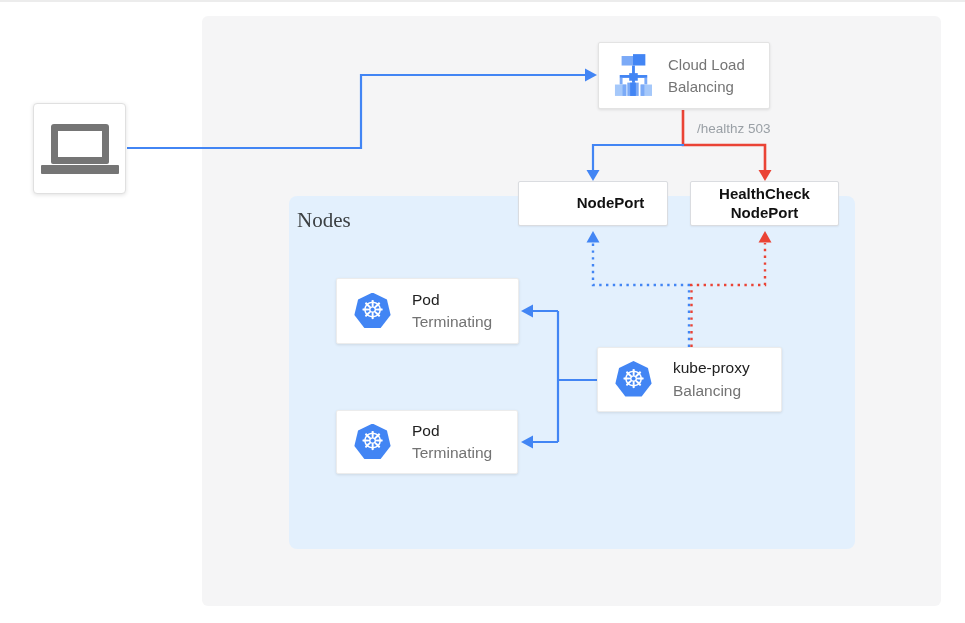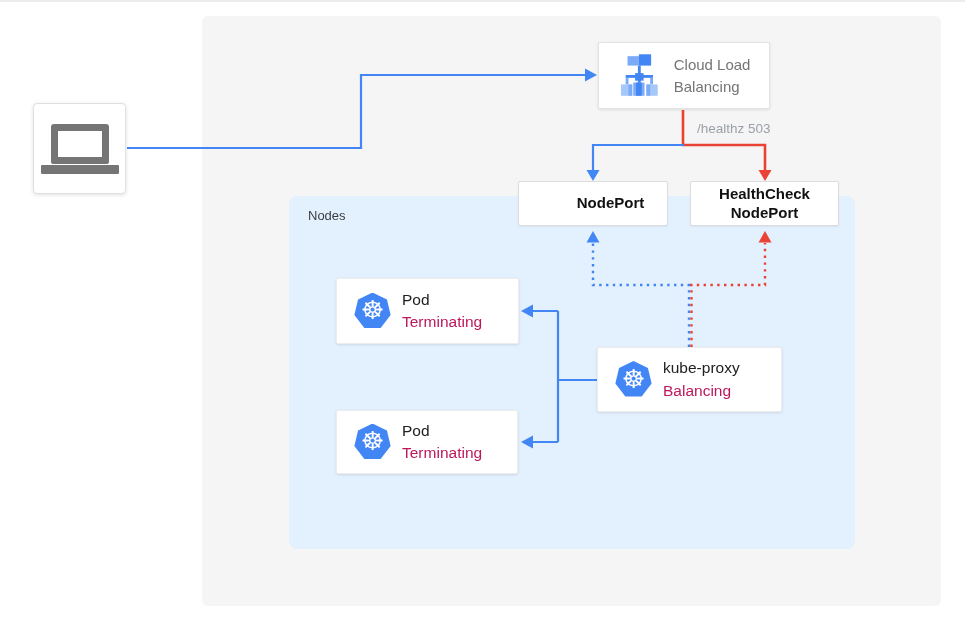--- a/index.html
+++ b/index.html
@@ -6,36 +6,36 @@
   html,body { width:965px; height:623px; background:#ffffff; overflow:hidden;
               font-family:"Liberation Sans","DejaVu Sans",sans-serif; }
   .stage { position:relative; width:965px; height:623px; }
   .top-hairline { position:absolute; left:0; top:0; width:965px; height:2px; background:#ececec; }
 
   .canvas { position:absolute; left:202px; top:16px; width:739px; height:590px;
             background:#f5f5f6; border-radius:6px; z-index:1; }
 
   .nodes-container { position:absolute; left:289px; top:196px; width:566px; height:353px;
                      background:#e3f0fd; border-radius:8px; z-index:2; }
-  .nodes-label { position:absolute; left:19px; top:12px; font-size:13px; color:#3c4043; }
+  .nodes-label { position:absolute; left:8px; top:12px; font-size:21px; color:#3c4043;font-family:Liberation Serif, serif; }
 
   svg.wires { position:absolute; left:0; top:0; width:965px; height:623px; z-index:3; pointer-events:none; }
 
   .node-box { position:absolute; background:#ffffff; z-index:4; display:flex; align-items:center; }
 
   
   .client-box { left:33px; top:103px; width:93px; height:91px; border:1px solid #e0e0e0;
                 border-radius:4px; box-shadow:0 1px 4px rgba(0,0,0,.12); justify-content:center; }
   .laptop { display:flex; flex-direction:column; align-items:center; }
   .laptop-screen { width:58px; height:40px; border:7px solid #757575; border-radius:3px 3px 2px 2px; background:#fff; }
   .laptop-base { width:78px; height:9px; background:#757575; margin-top:1px; border-radius:1px; }
 
   
   .clb-box { left:598px; top:42px; width:172px; height:67px; border:1px solid #e3e3e3;
-             border-radius:2px; box-shadow:0 1px 3px rgba(0,0,0,.10); padding-left:21px; }
+             border-radius:2px; box-shadow:0 1px 3px rgba(0,0,0,.10); padding-left:15px; }
   .clb-text { margin-left:16px; width:96px; font-size:15px; line-height:1.45; color:#757575; }
 
   
   .nodeport-box { left:518px; top:181px; width:150px; height:45px; border:1px solid #dadce0;
                   border-radius:2px; justify-content:center; box-shadow:0 1px 2px rgba(0,0,0,.06);padding-left:35px; }
   .hc-nodeport-box { left:690px; top:181px; width:149px; height:45px; border:1px solid #dadce0;
                      border-radius:2px; justify-content:center; box-shadow:0 1px 2px rgba(0,0,0,.06); }
   .port-label { font-size:15px; font-weight:700; color:#111111; text-align:center; line-height:1.25; }
   .hc-nodeport-box .port-label { width:112px; }
 
@@ -47,23 +47,23 @@
   .pod-box1 { left:336px; top:278px; width:183px; height:66px; }
   .pod-box2 { left:336px; top:410px; width:182px; height:64px; }
   .kproxy-box { left:597px; top:347px; width:185px; height:65px; }
   .k8s-item { border:1px solid #ececec; border-radius:2px; box-shadow:0 1px 3px rgba(0,0,0,.10);
               padding-left:17px; }
   .k8s-icon { width:37px; height:37px; background:#4285f4; flex:0 0 37px;
               clip-path:polygon(50% 0%, 89% 19%, 99% 61%, 72% 96%, 28% 96%, 1% 61%, 11% 19%);
               display:flex; align-items:center; justify-content:center; }
   .k8s-icon span { color:#ffffff; font-size:26px; line-height:1; transform:translateY(-1px);
                    font-family:"DejaVu Sans",sans-serif; }
-  .k8s-text { margin-left:11px; font-size:15.5px; line-height:1.45; }
+  .k8s-text { margin-left:21px; font-size:15.5px; line-height:1.45; }
   .k8s-title { color:#212121; }
-  .k8s-sub { color:#be185d; }
+  .k8s-sub { color:#737373; }
 </style>
 </head>
 <body>
 
 <div class="stage">
   <div class="top-hairline"></div>
   <div class="canvas"></div>
 
   <div class="nodes-container">
     <div class="nodes-label">Nodes</div>

